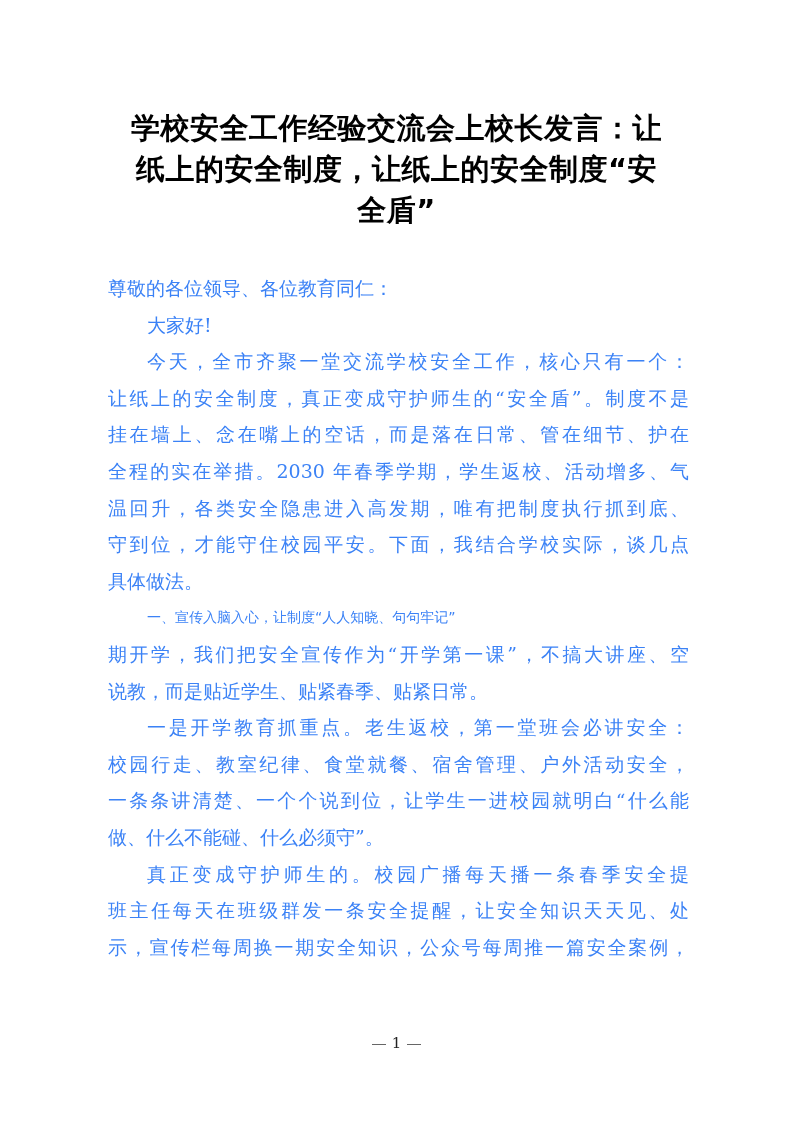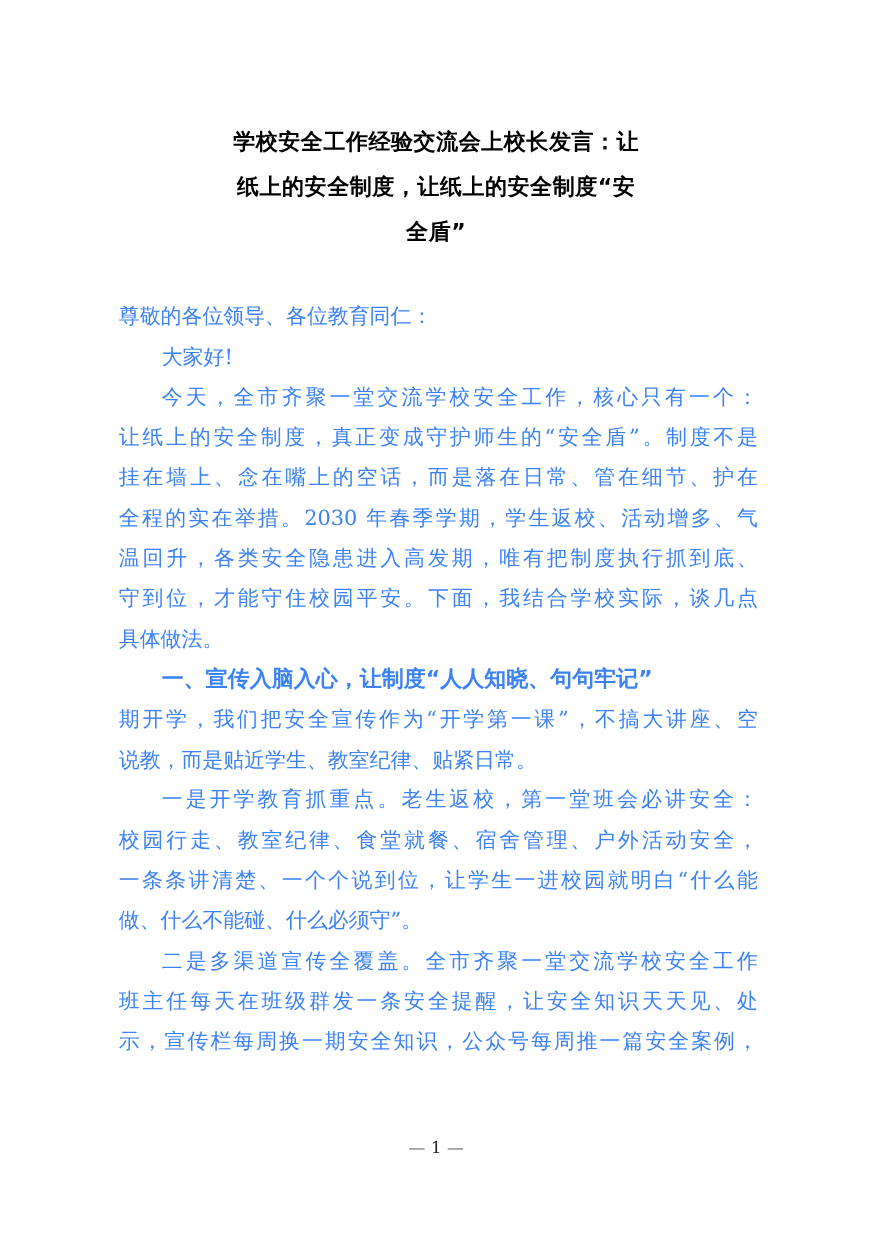--- a/index.html
+++ b/index.html
@@ -2,36 +2,36 @@
 <html><head>
 <meta charset="utf-8">
 <style>
   html, body { margin: 0; padding: 0; background: #ffffff; }
   body { width: 793px; height: 1122px; position: relative; overflow: hidden; }
   .page { position: absolute; left: 0; top: 0; width: 793px; height: 1122px; background: #fff; }
   .title {
     position: absolute; left: 100px; top: 108px; width: 593px;
     text-align: center;
     font-family: "DejaVu Sans", sans-serif;
-    font-weight: bold; font-size: 20px; line-height: 41px; color: #000;
+    font-weight: bold; font-size: 29px; line-height: 41px; color: #000;
     letter-spacing: 0.5px;
   }
   .title-line { display: block; white-space: nowrap; }
   .body {
     position: absolute; left: 108px; top: 270px; width: 581px;
     font-family: "DejaVu Serif", serif; font-size: 19px; color: #3b82f6;
   }
   .line {
     height: 36.6px; line-height: 36.6px; white-space: nowrap;
     text-align: justify; text-align-last: justify;
     overflow: hidden;
   }
   .line.last { text-align-last: left; }
   .line.indent { padding-left: 39px; }
-  .line.heading { font-family: "DejaVu Sans", sans-serif; font-weight: bold; font-size: 20px; }
+  .line.heading { font-family: "DejaVu Sans", sans-serif; font-weight: normal; font-size: 14px; }
   .footer {
     position: absolute; left: 0; width: 793px; top: 1034px; text-align: center;
     font-family: "DejaVu Serif", serif; font-size: 15px; color: #222;
   }
   .footer .dash { display: inline-block; width: 14px; height: 1px; background: #666; vertical-align: middle; margin: 0 6px; }
 </style>
 </head>
 <body>
 
 <div class="page">
@@ -46,26 +46,26 @@
       <div class="line indent last">大家好!</div>
       <div class="line indent">今天，全市齐聚一堂交流学校安全工作，核心只有一个：</div>
       <div class="line">让纸上的安全制度，真正变成守护师生的“安全盾”。制度不是</div>
       <div class="line">挂在墙上、念在嘴上的空话，而是落在日常、管在细节、护在</div>
       <div class="line">全程的实在举措。2030 年春季学期，学生返校、活动增多、气</div>
       <div class="line">温回升，各类安全隐患进入高发期，唯有把制度执行抓到底、</div>
       <div class="line">守到位，才能守住校园平安。下面，我结合学校实际，谈几点</div>
       <div class="line last">具体做法。</div>
       <div class="line indent last heading">一、宣传入脑入心，让制度“人人知晓、句句牢记”</div>
       <div class="line">期开学，我们把安全宣传作为“开学第一课”，不搞大讲座、空</div>
-      <div class="line last">说教，而是贴近学生、教室纪律、贴紧日常。</div>
+      <div class="line last">说教，而是贴近学生、贴紧春季、贴紧日常。</div>
       <div class="line indent">一是开学教育抓重点。老生返校，第一堂班会必讲安全：</div>
       <div class="line">校园行走、教室纪律、食堂就餐、宿舍管理、户外活动安全，</div>
       <div class="line">一条条讲清楚、一个个说到位，让学生一进校园就明白“什么能</div>
       <div class="line last">做、什么不能碰、什么必须守”。</div>
-      <div class="line indent">二是多渠道宣传全覆盖。全市齐聚一堂交流学校安全工作</div>
+      <div class="line indent">真正变成守护师生的。校园广播每天播一条春季安全提</div>
       <div class="line">班主任每天在班级群发一条安全提醒，让安全知识天天见、处</div>
       <div class="line">示，宣传栏每周换一期安全知识，公众号每周推一篇安全案例，</div>
     </div>
 
   <div class="footer">
     <span class="dash"></span><span>1</span><span class="dash"></span>
   </div>
 </div>
 
 </body></html>

